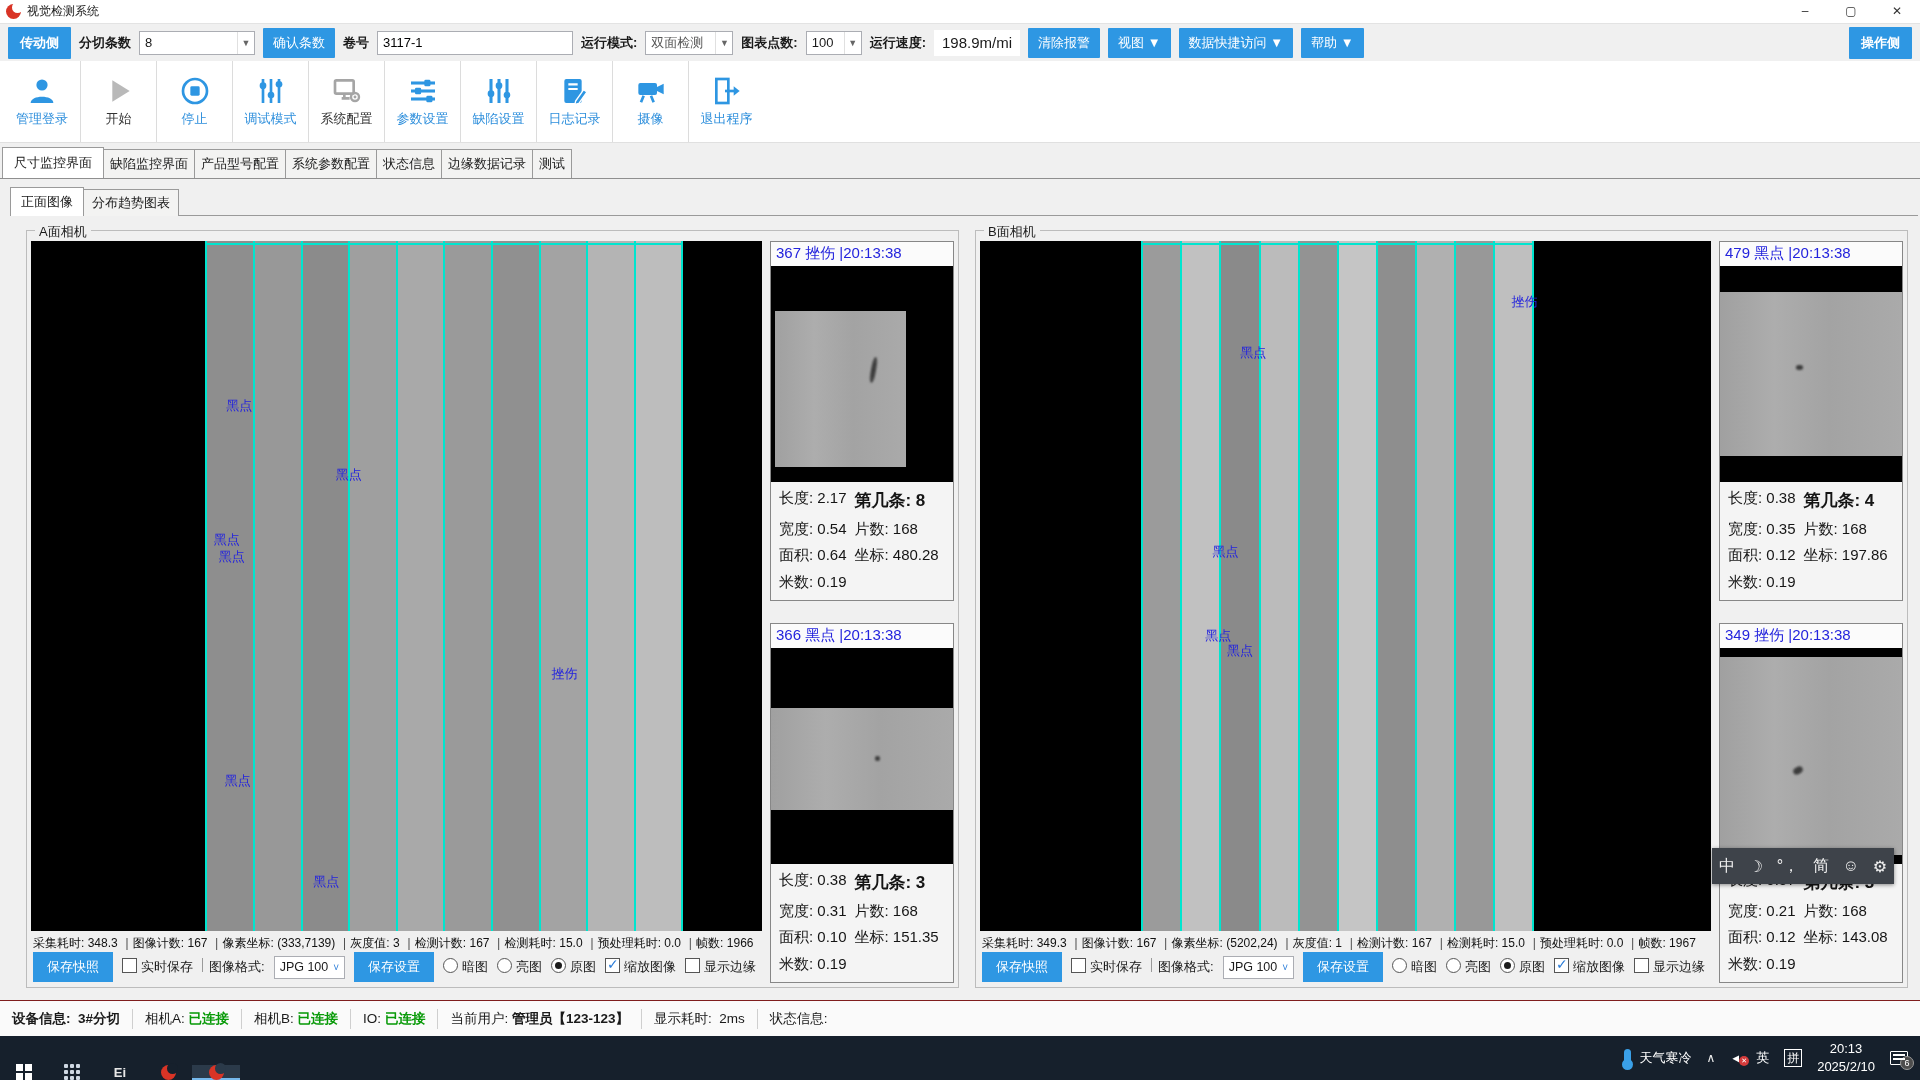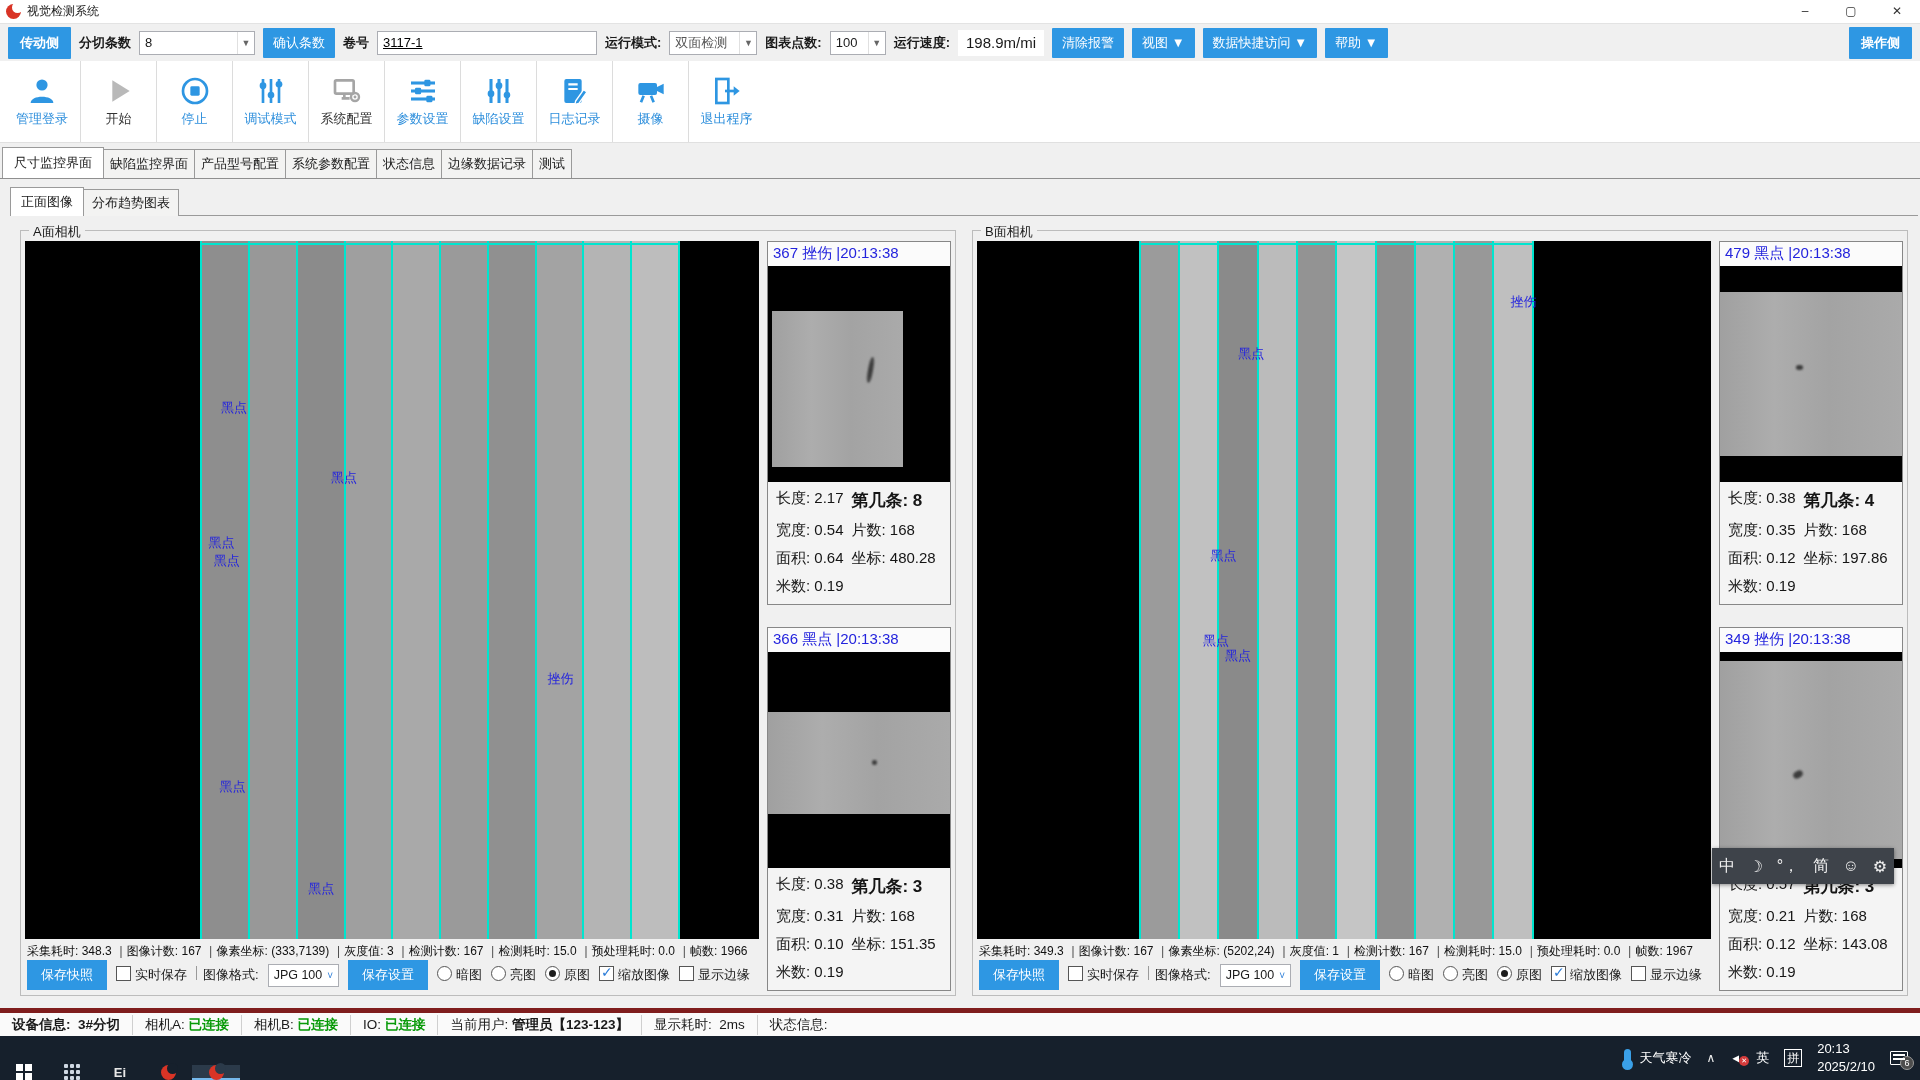--- a/index.html
+++ b/index.html
@@ -35,21 +35,21 @@
   .it-item svg { width:32px; height:32px; }
   
   .tabstrip { padding:6px 2px 0 2px; border-bottom:1px solid #8f8f8f; display:flex; align-items:flex-end; flex:0 0 auto; background:#f0f0f0; }
   .tab { border:1px solid #9a9a9a; border-bottom:none; background:#f3f3f2; padding:5px 6px; font-size:13px; margin-right:-1px; position:relative; }
   .tab.active { background:#fff; padding:6px 11px; z-index:2; margin-top:-2px; }
   .subtabstrip { margin:8px 2px 0 10px; display:flex; align-items:flex-end; flex:0 0 auto; }
   .subtab { border:1px solid #9a9a9a; border-bottom:none; background:#f3f3f2; padding:4px 8px; font-size:13px; margin-right:-1px; }
   .subtab.active { background:#fff; padding:5px 10px; z-index:2; }
   .subtab-underline { flex:1; border-bottom:1px solid #9a9a9a; height:1px; }
   
-  .content { flex:1; display:flex; gap:16px; padding:14px 12px 12px 20px; min-height:0; }
+  .content { flex:1; display:flex; gap:16px; padding:14px 12px 12px 26px; min-height:0; }
   .panel { flex:1; border:1px solid #bcbcbc; position:relative; min-width:0; }
   .panel-title { position:absolute; top:-8px; left:8px; background:#f0f0f0; padding:0 4px; font-size:13px; z-index:3; }
   .panel-inner { display:flex; height:100%; padding:10px 4px 4px 4px; gap:8px; }
   .left-col { flex:1; display:flex; flex-direction:column; min-width:0; }
   .cam-image { flex:1; background:#000; position:relative; overflow:hidden; }
   .web { position:absolute; top:0; bottom:0; }
   .vline { position:absolute; top:0; bottom:0; width:2px; margin-left:-1px; }
   .hline { position:absolute; left:0; right:0; top:2px; height:2px; }
   .defect-label { position:absolute; font-size:13px; white-space:nowrap; }
   .panel-status { height:20px; font-size:12px; padding:4px 2px 0 2px; white-space:nowrap; overflow:hidden; color:#111; }
@@ -66,21 +66,21 @@
   
   .sidebar { width:184px; display:flex; flex-direction:column; gap:22px; }
   .defect-card { flex:1; border:1px solid #878787; background:#f4f4f4; display:flex; flex-direction:column; }
   .card-header { color:#2424dd; font-size:15px; padding:2px 5px 3px 5px; background:#fbfbfb; white-space:nowrap; overflow:hidden; }
   .card-thumb { height:216px; background:#000; position:relative; overflow:hidden; flex:0 0 auto; }
   .thumb-band { position:absolute; }
   .thumb-spot { position:absolute; background:#3c3c3c; border-radius:45%; filter:blur(1px); }
   .card-stats { flex:1; display:grid; grid-template-columns:1fr 1.2fr; align-content:space-between; padding:7px 8px 8px 8px; font-size:15px; color:#151515; }
   .card-stats .big { font-size:17px; font-weight:bold; }
   
-  .app-statusbar { height:28px; background:#fafafa; border-top:5px solid #7f1d1d; display:flex; align-items:center; font-size:13.5px; flex:0 0 auto; }
+  .app-statusbar { height:36px; background:#fafafa; border-top:1px solid #7f1d1d; display:flex; align-items:center; font-size:13.5px; flex:0 0 auto; }
   .seg { padding:0 12px; border-right:1px solid #cfcfcf; height:20px; line-height:20px; white-space:nowrap; }
   .seg:last-child { border-right:none; }
   .bold { font-weight:bold; }
   .green { color:#089a08; font-weight:bold; }
   
   .ime-bar { position:absolute; top:848px; left:1712px; width:182px; height:36px; background:#3e434a; display:flex; align-items:center; justify-content:space-around; color:#f0f0f0; font-size:16px; z-index:60; box-shadow:0 1px 4px rgba(0,0,0,.45); }
   .ime-item { padding:0 2px; }
   
   .taskbar { height:44px; background:#16202c; display:flex; align-items:stretch; color:#fff; flex:0 0 auto; }
   .tb-left { display:flex; align-items:flex-end;border-radius:17px; }
@@ -91,21 +91,21 @@
   .dotgrid { display:grid; grid-template-columns:4px 4px 4px; grid-template-rows:4px 4px 4px; gap:2px; }
   .dotgrid span { background:#cfd8e3; border-radius:1px; }
   .ei-ico { font-size:13px; color:#e8e8e8; font-weight:bold; letter-spacing:0; }
   .tb-right { margin-left:auto; display:flex; align-items:center; gap:15px; padding-right:12px; font-size:13px;padding-left:32px; }
   .thermo { width:7px; height:18px; background:#3aa0e8; border-radius:4px; position:relative; }
   .thermo::after { content:""; position:absolute; bottom:-3px; left:-2px; width:11px; height:11px; background:#3aa0e8; border-radius:50%; }
   .caret { font-size:12px; color:#eee; }
   .speaker { position:relative; font-size:11px; }
   .mute-x { position:absolute; right:-8px; bottom:-2px; background:#d43b3b; color:#fff; width:10px; height:10px; border-radius:50%; font-size:7px; line-height:10px; text-align:center; }
   .pinbox { border:1px solid #fff; width:18px; height:18px; text-align:center; line-height:17px; font-size:12px; }
-  .clock { text-align:left; font-size:13px; line-height:1.35; }
+  .clock { text-align:center; font-size:13px; line-height:1.35; }
   .notif { position:relative; width:18px; height:14px; border:1.5px solid #fff; border-radius:1px; }
   .notif::after { content:""; position:absolute; left:2px; top:2px; right:2px; height:2px; background:#fff; box-shadow:0 4px 0 #fff; }
   .badge { position:absolute; right:-7px; bottom:-6px; background:#4d4d4d; border:1px solid #9a9a9a; color:#fff; border-radius:50%; width:14px; height:14px; font-size:9px; line-height:13px; text-align:center; }
 </style>
 </head>
 <body>
 
 <div class="titlebar">
   <span class="swoosh" style="--hole:#fff"></span>
   <span class="t-text">视觉检测系统</span>
@@ -118,21 +118,21 @@
 
 <div class="toolbar">
   <button class="btn-blue btn-side">传动侧</button>
   <span class="tb-label">分切条数</span>
   <div class="combo" style="width:116px">
     <span>8</span>
     <span class="arr">▼</span>
   </div>
   <button class="btn-blue">确认条数</button>
   <span class="tb-label">卷号</span>
-  <input class="tb-input" style="width: 220px; text-decoration: underline;" value="3117-1">
+  <input class="tb-input" style="width: 196px;" value="3117-1">
   <span class="tb-label">运行模式:</span>
   <div class="combo" style="width:88px">
     <span style="color:#555">双面检测</span>
     <span class="arr">▼</span>
   </div>
   <span class="tb-label">图表点数:</span>
   <div class="combo" style="width:56px">
     <span>100</span>
     <span class="arr">▼</span>
   </div>

